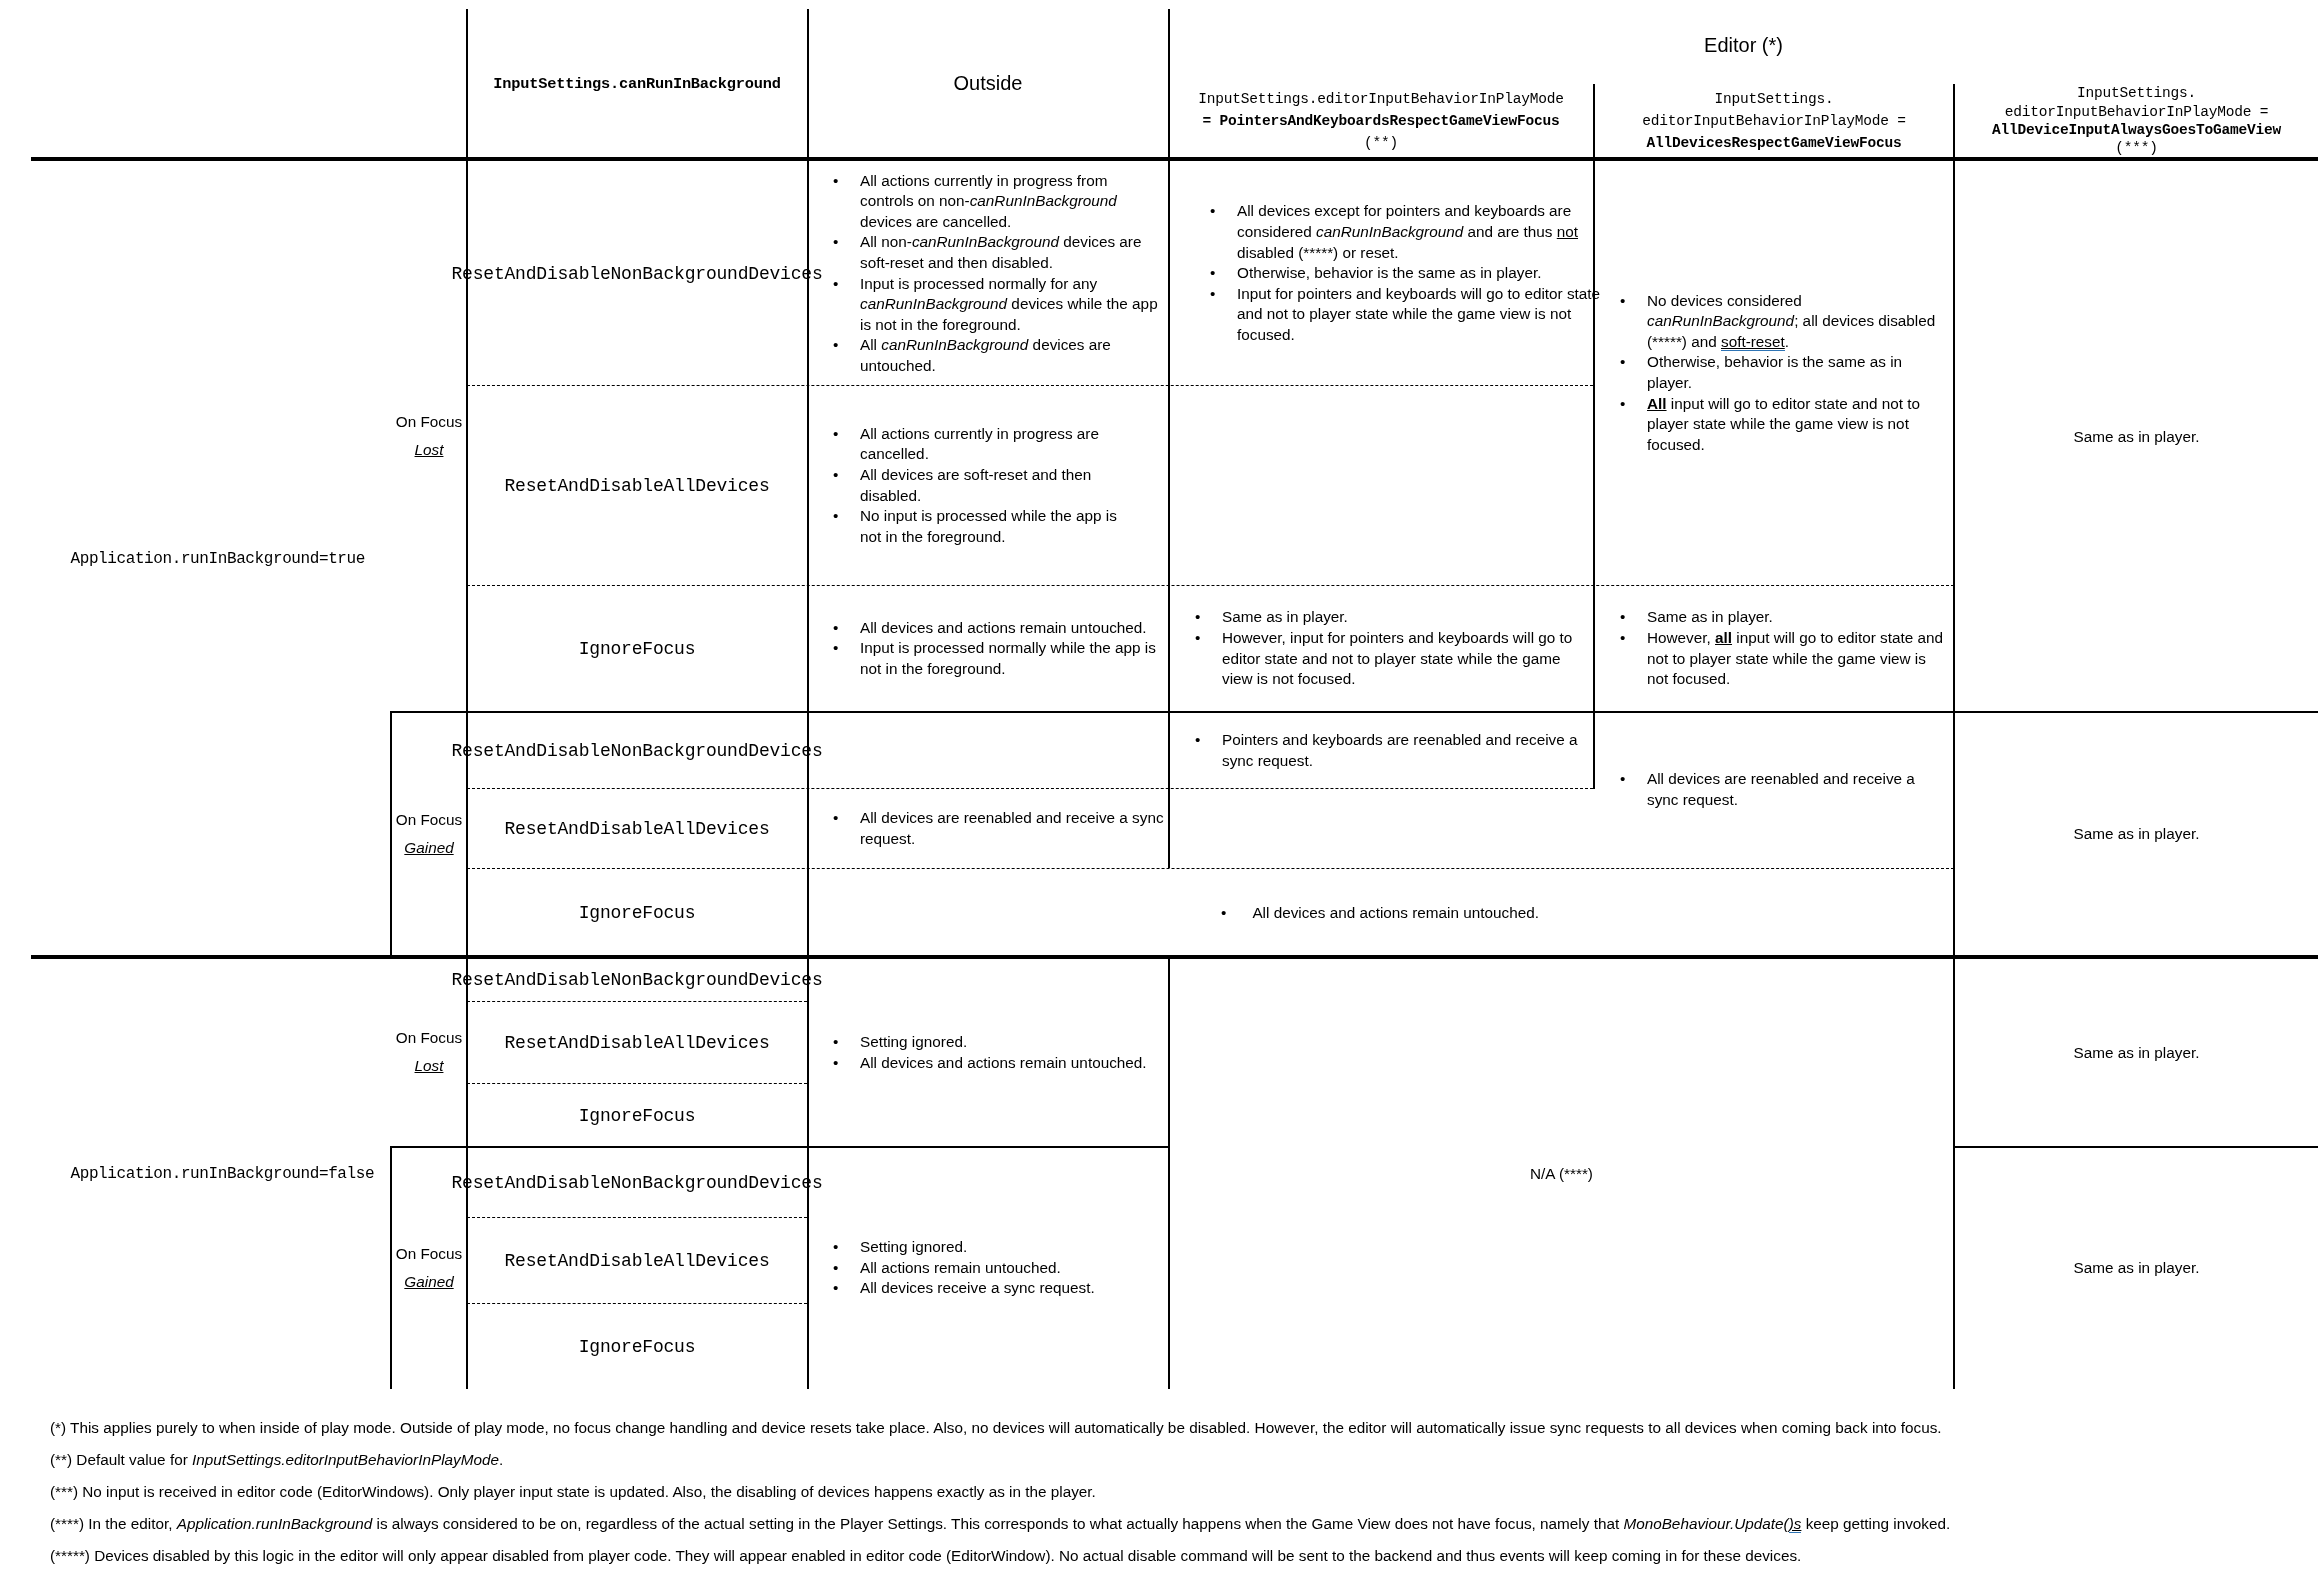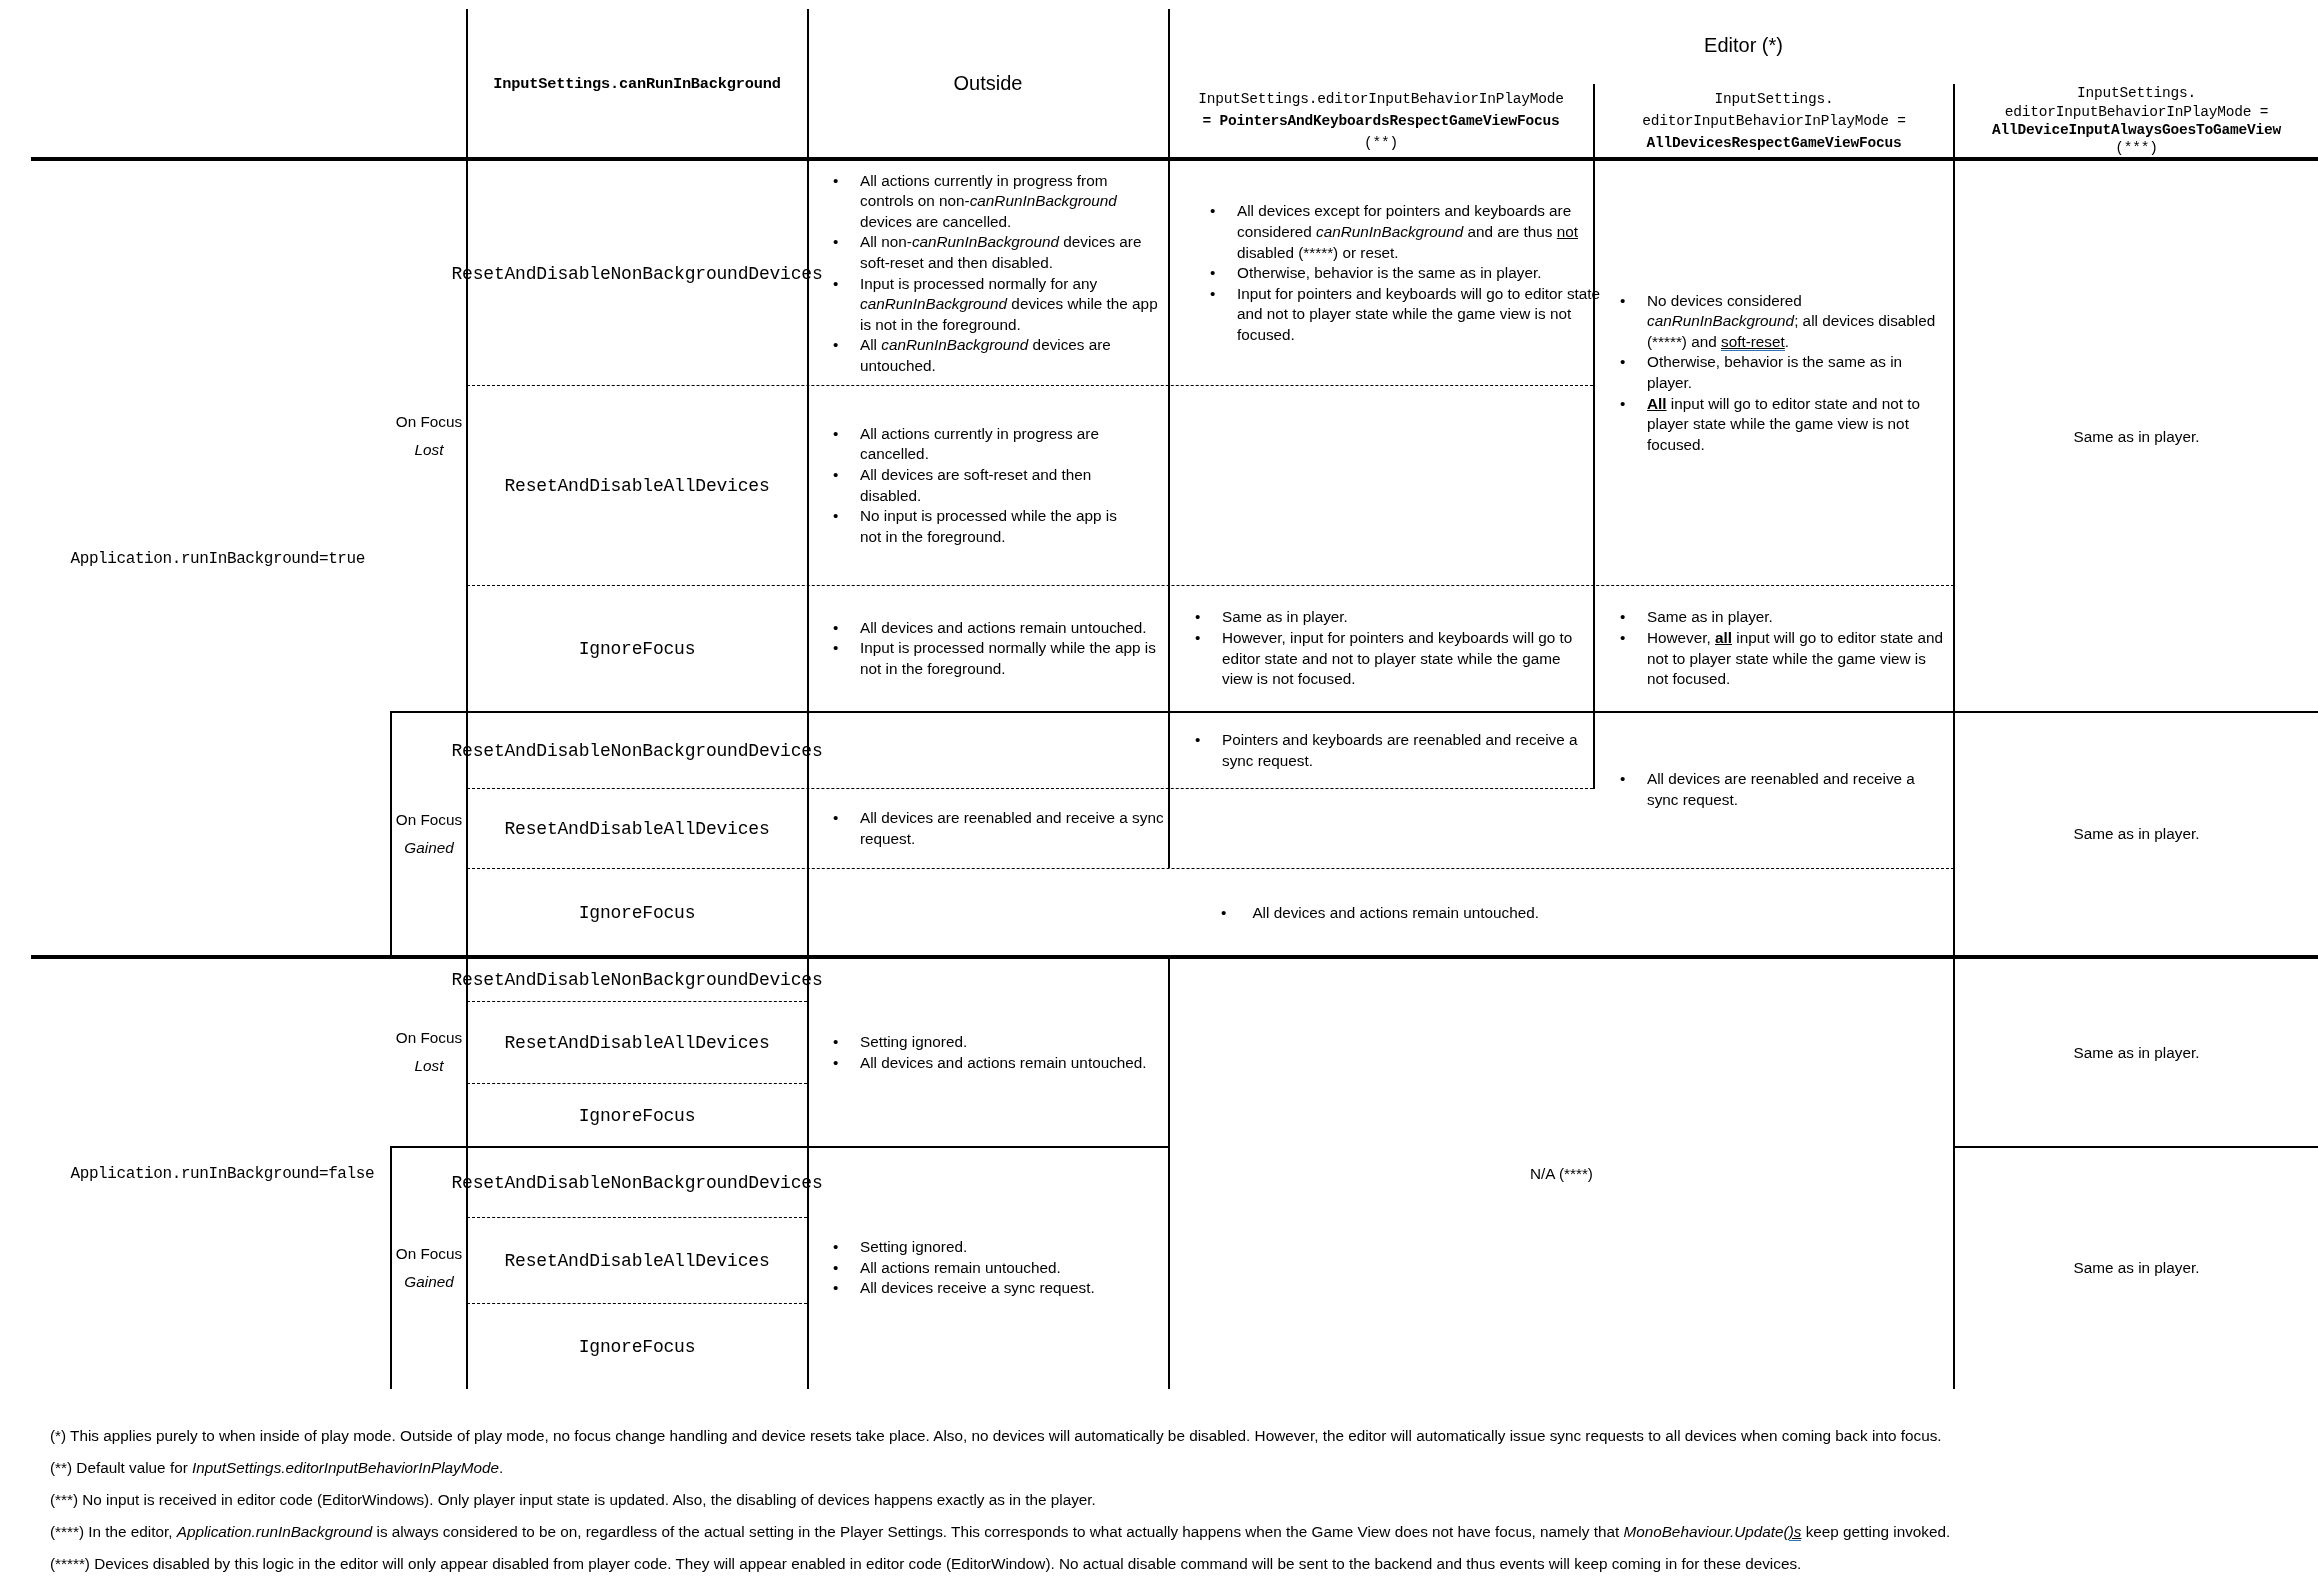--- a/index.html
+++ b/index.html
@@ -18,24 +18,24 @@
   .runlbl{font-size:16px;letter-spacing:-0.4px;}
   .focus{font-size:15.3px;line-height:20.6px;}
   .li{font-size:15.3px;line-height:20.6px;position:relative;padding-left:53px;padding-right:4.6px;text-align:left;}
   .li::before{content:"\2022";position:absolute;left:26px;top:0;}
   .li + .li{margin-top:0px;}
   .li-inline{font-size:15.3px;line-height:20.6px;display:flex;align-items:baseline;}
   .li-inline::before{content:"\2022";margin-right:26px;}
   .same,.na{font-size:15.3px;}
   .i{font-style:italic;}
   .u{text-decoration:underline;}
-  .iu{font-style:italic;margin-top:7px;}
+  .iu{font-style:italic;text-decoration:underline;margin-top:7px;}
   .bu{font-weight:bold;text-decoration:underline;}
   .lk{text-decoration:underline;border-bottom:1.5px solid #2e74b5;}
-  .fn{position:absolute;left:50px;font-size:15.3px;line-height:20.6px;white-space:nowrap;margin-top:8px;}
+  .fn{position:absolute;left:50px;font-size:15.3px;line-height:20.6px;white-space:nowrap;}
   .lnh{position:absolute;background:#000;height:2.3px;}
   .lnt{position:absolute;background:#000;height:3.8px;}
   .lnd{position:absolute;border-top:1.5px dashed #000;height:0;}
   .lnv{position:absolute;background:#000;width:1.5px;}
 </style>
 </head>
 <body>
 
 <div id="page">
 

